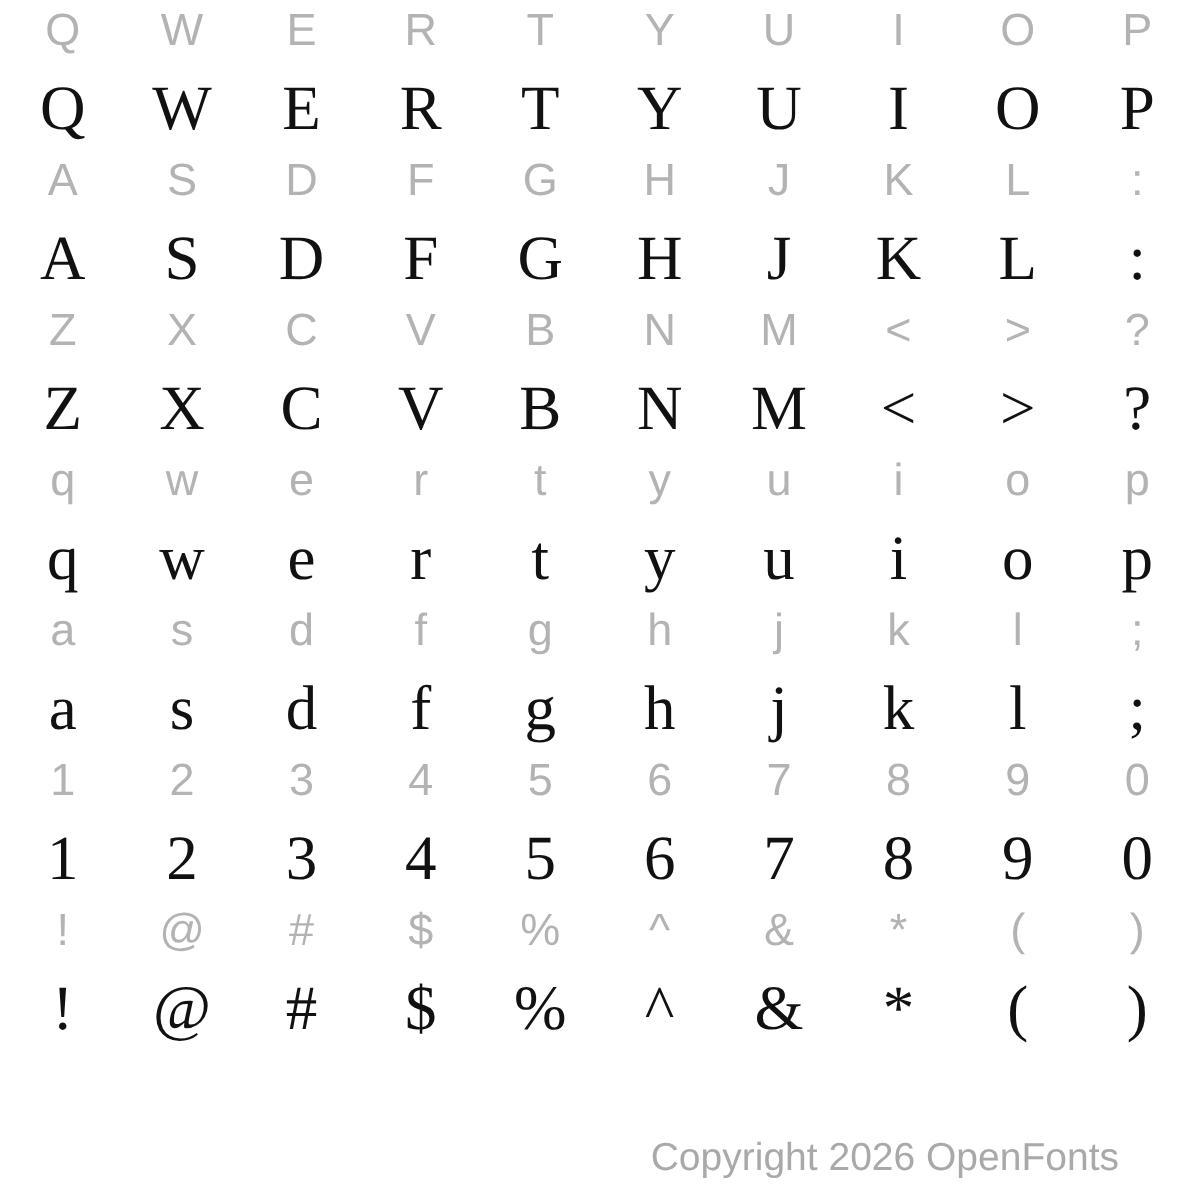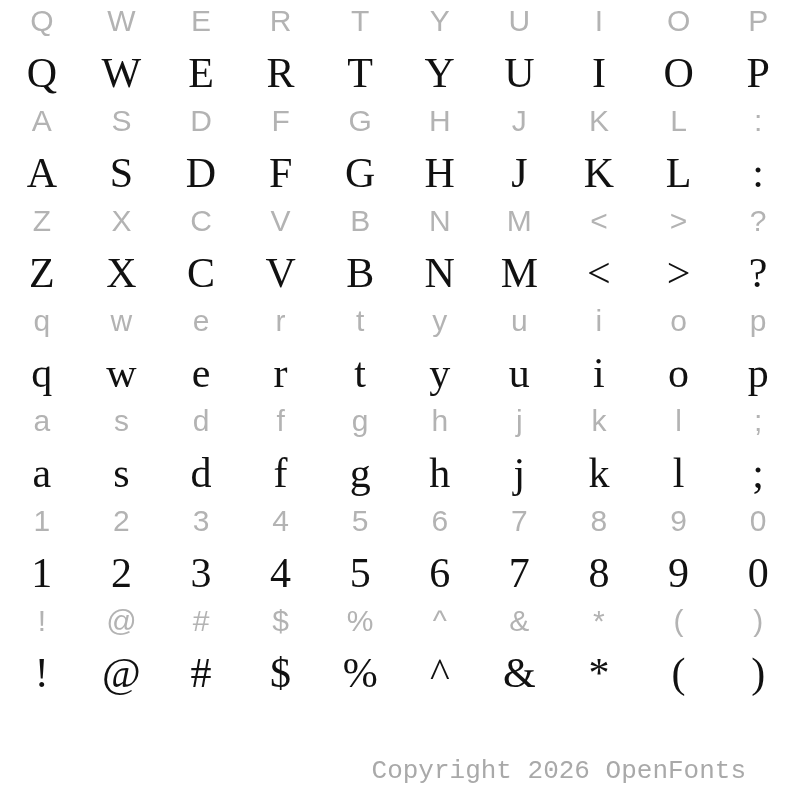--- a/index.html
+++ b/index.html
@@ -41,21 +41,21 @@
   .row-serif {
     font-family: "Liberation Serif", serif;
     font-size: 42px;
     line-height: 42px;
     color: #111111;
   }
   #copyright {
     position: absolute;
     top: 758px;
     right: 54px;
-    font-family: Liberation Mono, monospace;
+    font-family: Liberation Sans, sans-serif;
     font-size: 26px;
     line-height: 26px;
     color: #a9a9a9;
   }
 </style>
 </head>
 <body>
 
 <div id="sheet">
 

